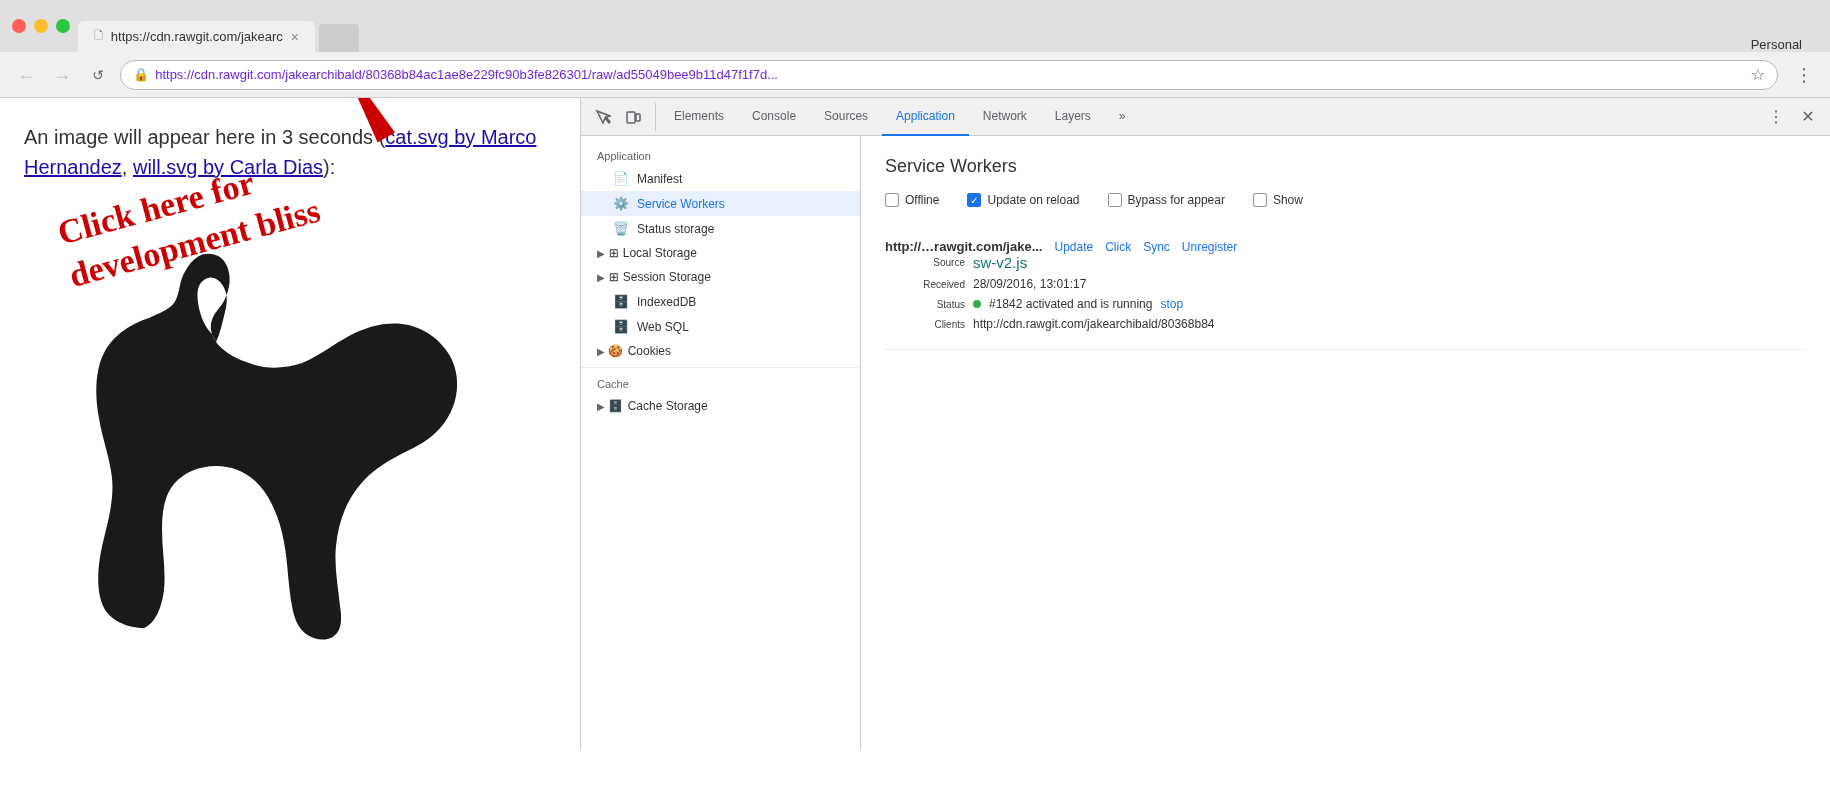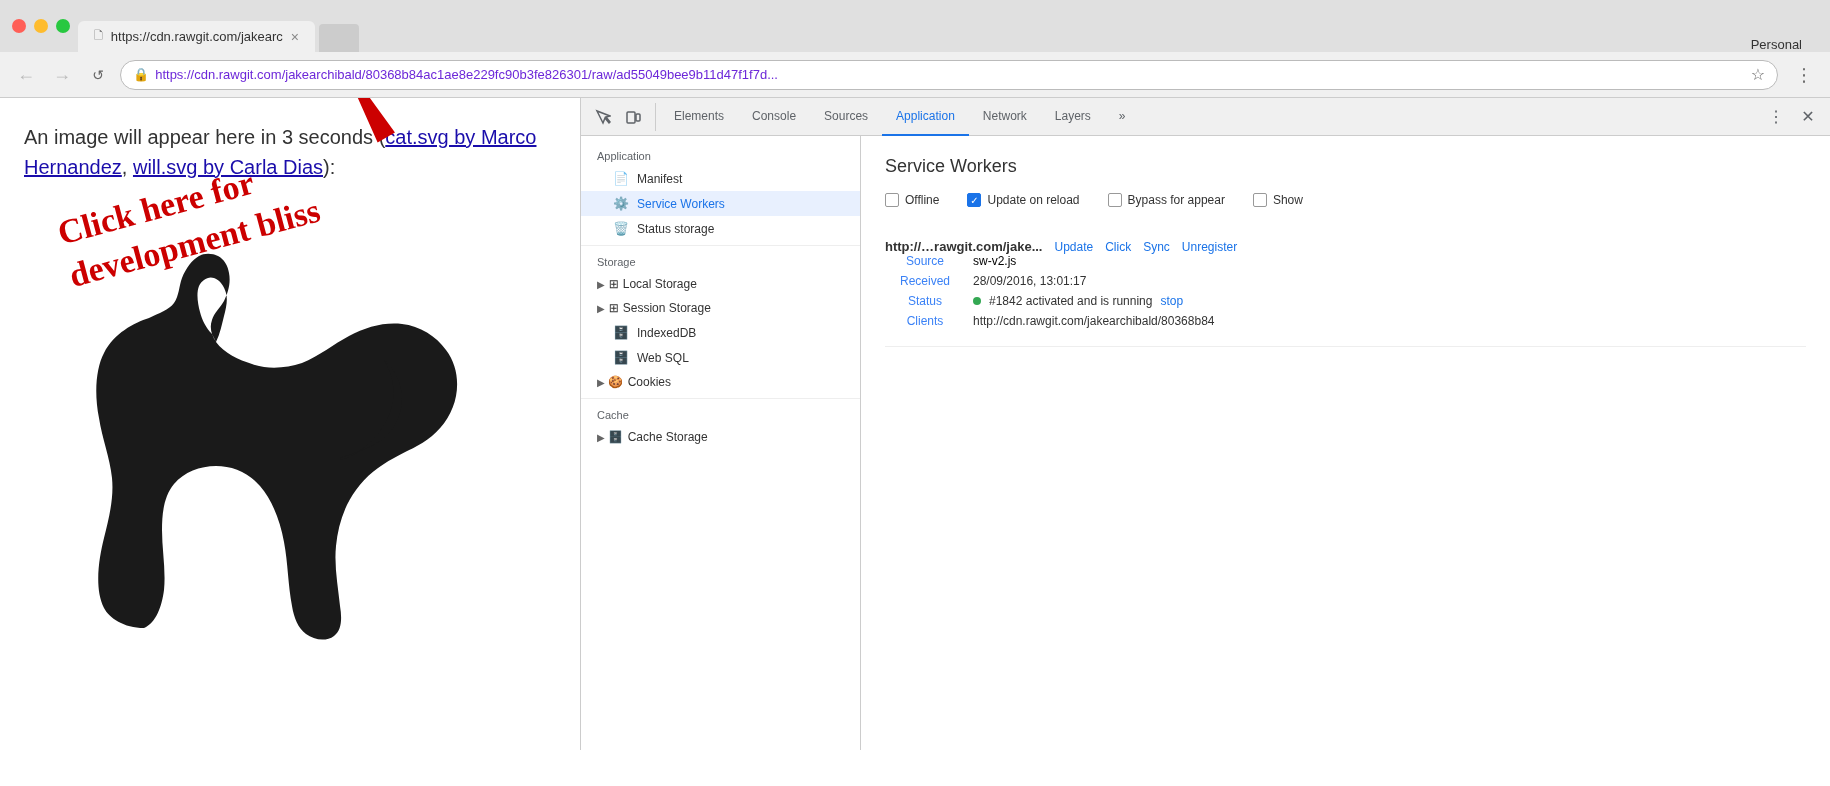--- a/index.html
+++ b/index.html
@@ -66,23 +66,23 @@
     .panel-title { font-size: 18px; font-weight: 400; color: #333; margin-bottom: 16px; }
     .sw-options { display: flex; align-items: center; gap: 28px; margin-bottom: 20px; flex-wrap: wrap; }
     .sw-option { display: flex; align-items: center; gap: 6px; font-size: 12px; color: #333; }
     .checkbox { width: 14px; height: 14px; border: 1px solid #999; background: #fff; border-radius: 2px; display: flex; align-items: center; justify-content: center; }
     .checkbox.checked { background: #1a73e8; border-color: #1a73e8; color: #fff; font-size: 10px; }
     .sw-entry { border-bottom: 1px solid #eee; padding: 12px 0; }
     .sw-url-row { display: flex; align-items: center; gap: 12px; }
     .sw-url { font-size: 13px; font-weight: 600; color: #333; }
     .sw-action-link { font-size: 12px; color: #1a73e8; cursor: pointer; text-decoration: none; }
     .sw-detail-row { display: flex; align-items: center; gap: 8px; margin-bottom: 6px; }
-    .sw-label { font-size: 12px; color: #3b82f6; width: 80px; text-align: center; }
+    .sw-label { font-size: 10px; color: #404040; width: 80px; text-align: right; }
     .sw-value { font-size: 12px; color: #333; }
-    .sw-value-link { font-size: 12px; color: #000000; cursor: pointer; }
+    .sw-value-link { font-size: 15px; color: #0f766e; cursor: pointer; }
     .status-dot { width: 8px; height: 8px; border-radius: 50%; background: #34a853; display: inline-block; }
     .sw-clients { font-size: 12px; color: #333; word-break: break-all; }
   </style>
 </head>
 <body>
 
 <div class="browser-chrome">
 
   <div class="title-bar">
     <div class="traffic-lights">
@@ -242,21 +242,20 @@
         </div>
         <div class="sidebar-item active">
           <span class="sidebar-item-icon">⚙️</span>
           <span>Service Workers</span>
         </div>
         <div class="sidebar-item">
           <span class="sidebar-item-icon">🗑️</span>
           <span>Status storage</span>
         </div>
 
-        <div class="sidebar-group-title">Storage</div>
         <div class="sidebar-expandable">
           <span class="expand-arrow">▶</span>
           <span>⊞</span>
           <span>Local Storage</span>
         </div>
         <div class="sidebar-expandable">
           <span class="expand-arrow">▶</span>
           <span>⊞</span>
           <span>Session Storage</span>
         </div>

